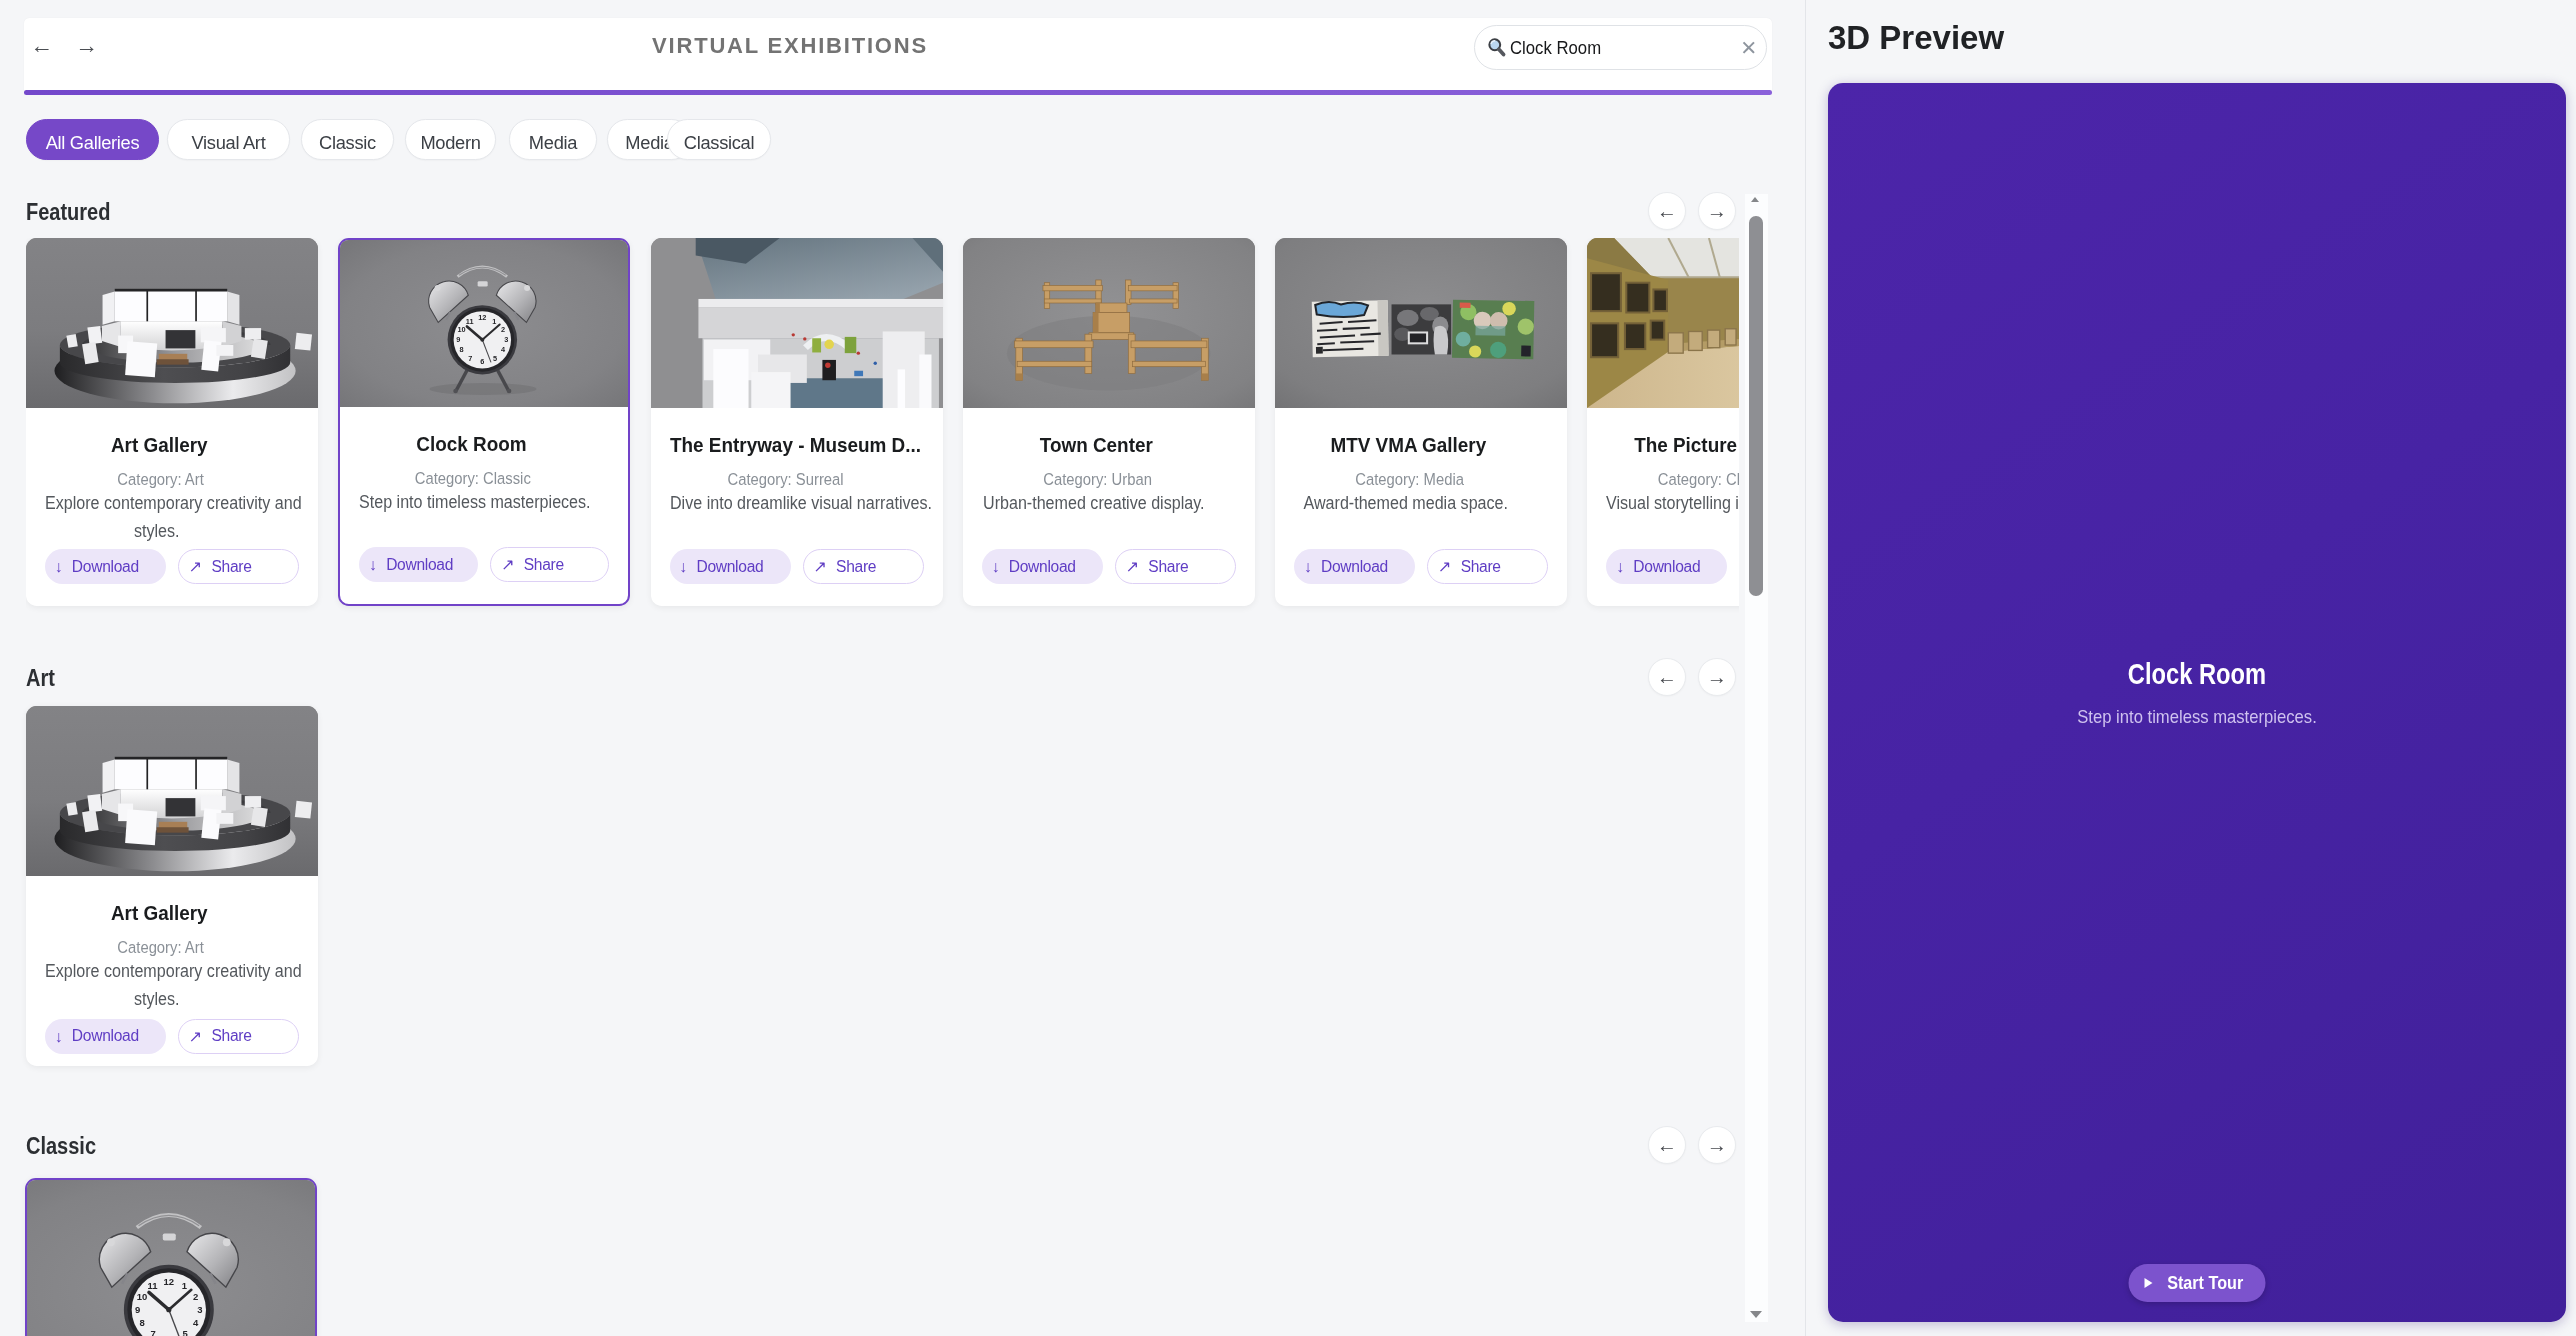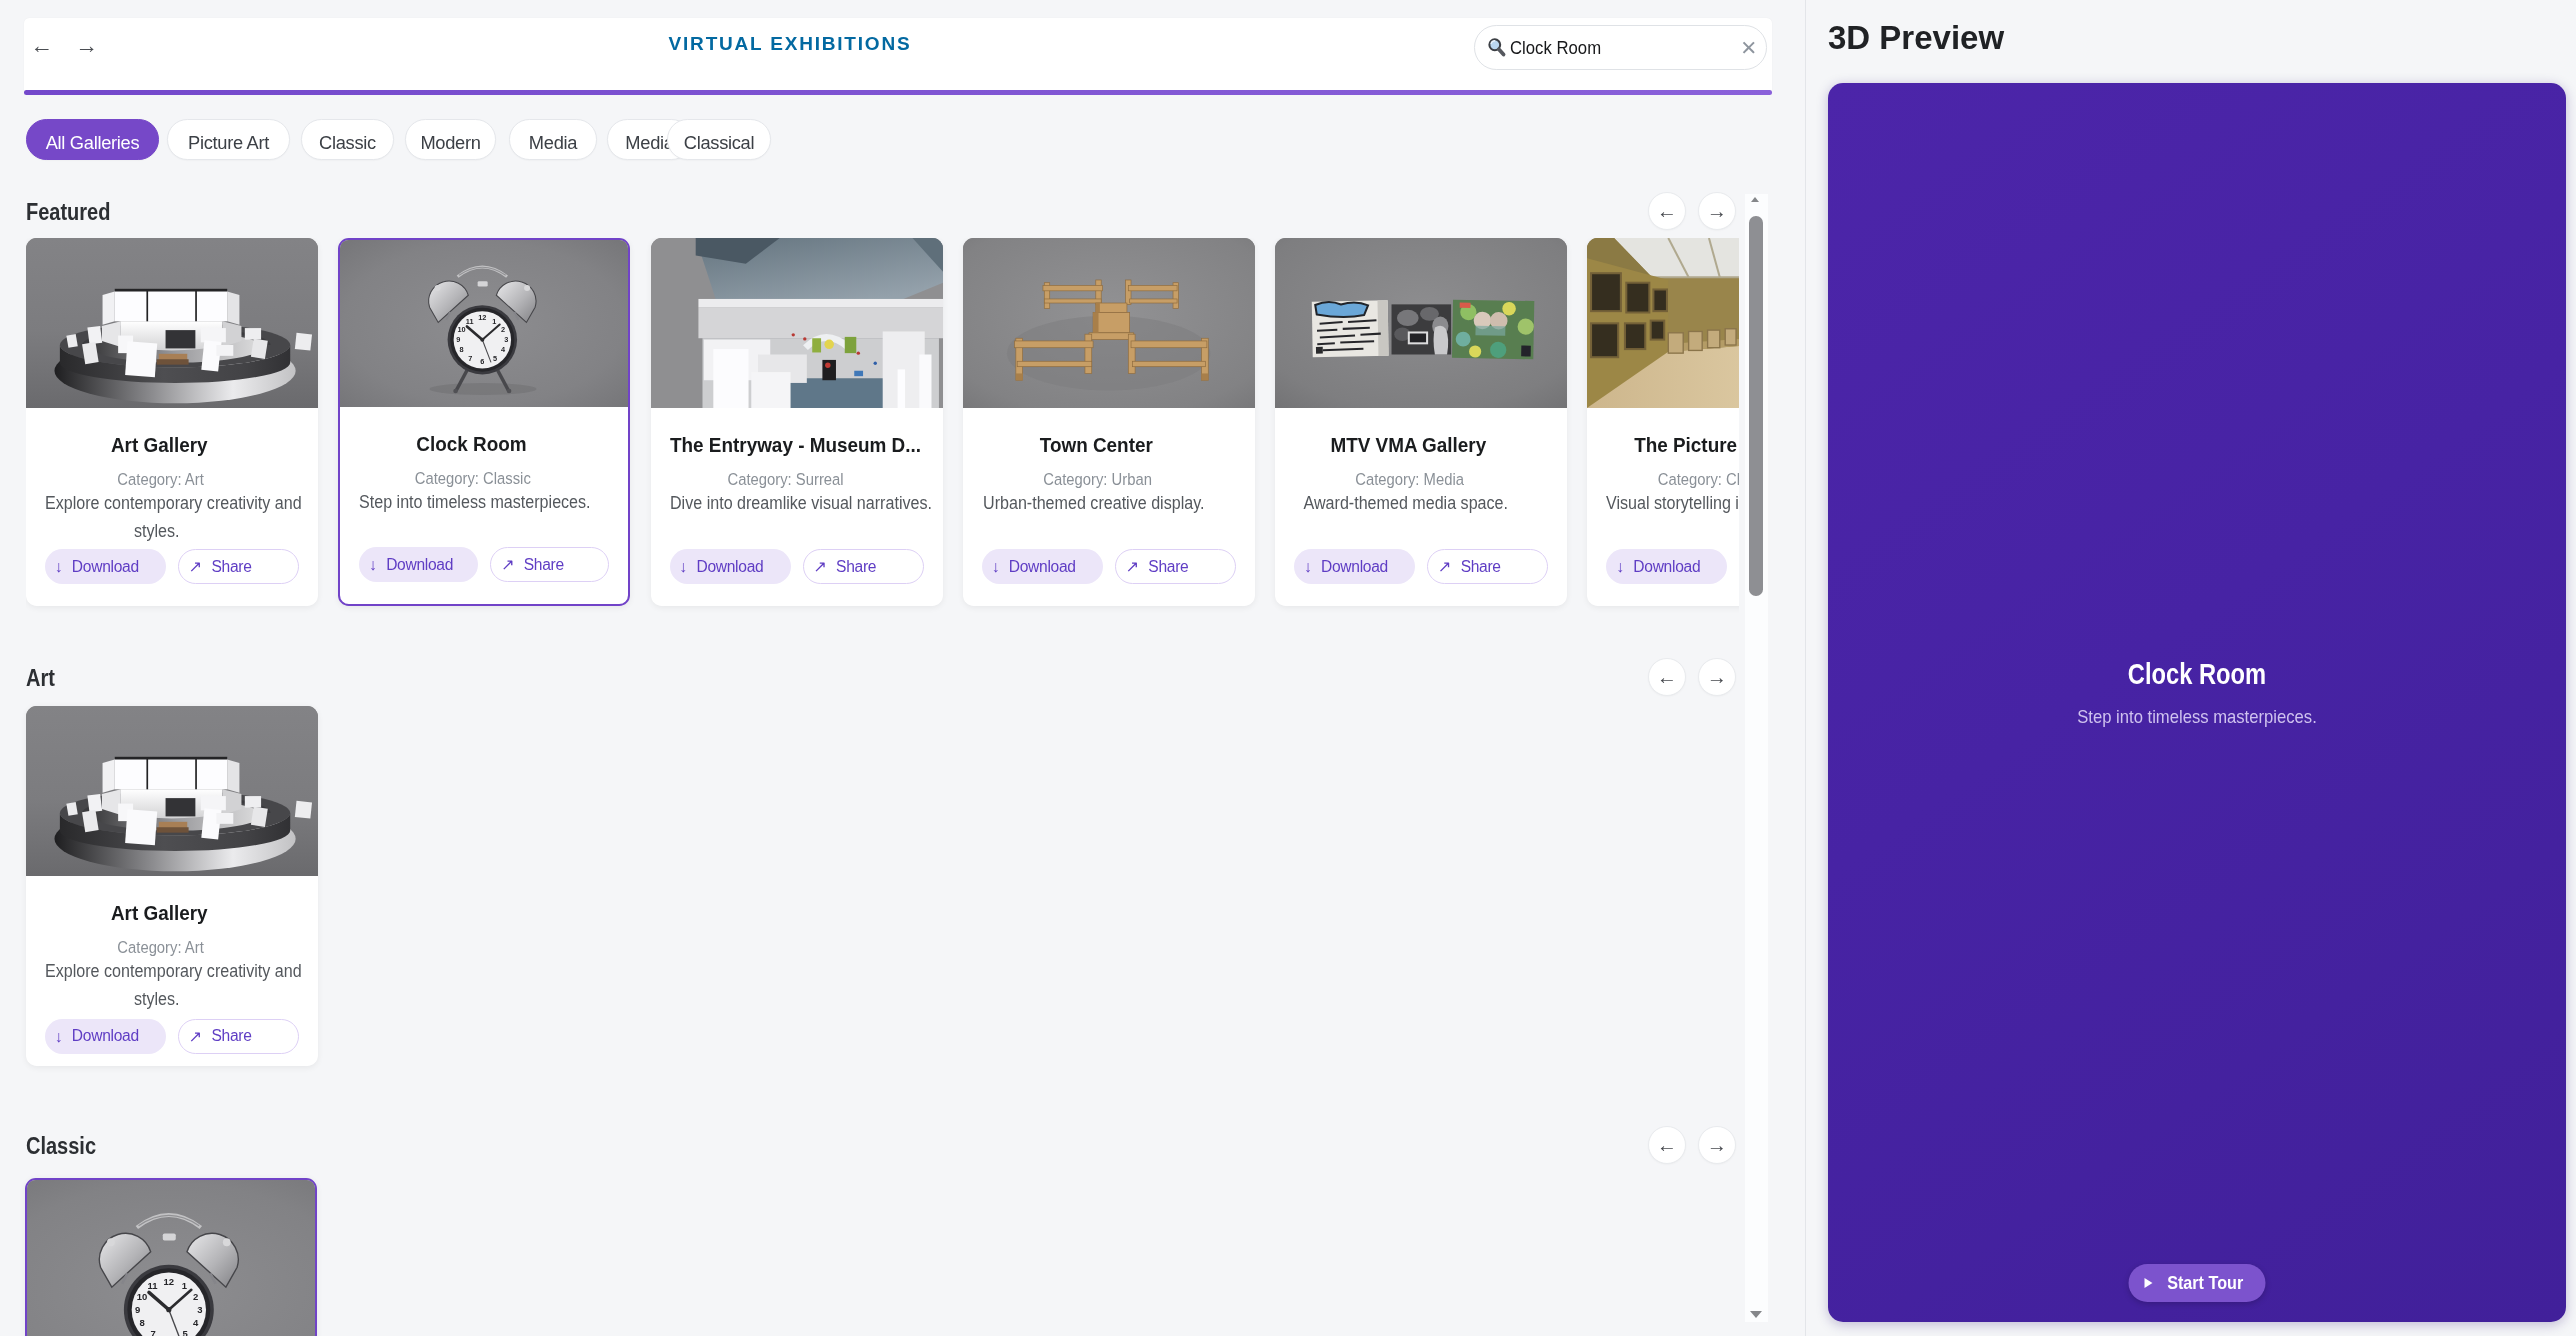--- a/index.html
+++ b/index.html
@@ -6,22 +6,22 @@
 html,body { width:2576px; height:1337px; overflow:hidden; background:#f5f6f8;
   font-family:"Liberation Sans", sans-serif; position:relative; }
 .abs { position:absolute; }
 
 
 #header { left:24.4px; top:17.6px; width:1748px; height:72px; background:#fff;
   border-radius:5.4px 5.4px 0 0; box-shadow:0 0.7px 2px rgba(0,0,0,.04); }
 #hline { left:24.4px; top:90px; width:1748px; height:5.4px; border-radius:2.7px;
   background:linear-gradient(90deg,#7348cb,#8a61da); }
 .navarr { top:32px; font-size:23px; color:#4a4d52; }
-#title { left:790px; top:32.5px; transform:translateX(-50%); font-size:19px;
-  font-weight:700; letter-spacing:1.8px; color:#0369a1; white-space:nowrap; }
+#title { left:790px; top:32.5px; transform:translateX(-50%); font-size:22px;
+  font-weight:700; letter-spacing:1.8px; color:#737373; white-space:nowrap; }
 #search { left:1474px; top:25px; width:293px; height:45px; border:1.4px solid #dfe2e6;
   border-radius:22.3px; background:#fff; display:flex; align-items:center; }
 #search .txt { font-size:19px; color:#17181a; margin-left:3.4px; white-space:nowrap;
   display:inline-block; transform:scaleX(0.88); transform-origin:left center; }
 #search .x { position:absolute; right:8.8px; top:50%; transform:translateY(-50%);
   font-size:20.3px; color:#8e959e; }
 
 
 .chip { top:119px; height:41px; padding-top:6px; border-radius:20.3px; background:#fff;
   border:1.4px solid #e5e7eb; color:#3c4046; font-size:18.3px; letter-spacing:-0.3px;
@@ -103,21 +103,21 @@
   <svg style="margin-left:11.5px;flex:0 0 20.3px;" width="20.3" height="20.3" viewBox="0 0 30 30">
     <circle cx="11.5" cy="11.5" r="8" fill="#bad6ef" stroke="#3c3f44" stroke-width="3"></circle>
     <path d="M11.5 5.5 a6 6 0 0 0 -5.5 4" fill="none" stroke="#eaf3fc" stroke-width="2" stroke-linecap="round"></path>
     <line x1="17.5" y1="18" x2="24.5" y2="26" stroke="#55585e" stroke-width="5.5" stroke-linecap="round"></line>
   </svg>
   <span class="txt">Clock Room</span>
   <span class="x">✕</span>
 </div>
 
 <div class="abs chip on" style="left:26px;width:133px;">All Galleries</div>
-<div class="abs chip" style="left:167px;width:123px;">Picture Art</div>
+<div class="abs chip" style="left:167px;width:123px;">Visual Art</div>
 <div class="abs chip" style="left:301px;width:93px;">Classic</div>
 <div class="abs chip" style="left:405px;width:91px;">Modern</div>
 <div class="abs chip" style="left:509px;width:88px;">Media</div>
 <div class="abs chip" style="left:607px;width:85px;">Media</div>
 <div class="abs chip" style="left:667px;width:104px;">Classical</div>
 
 <div class="abs shead" style="left:26px;top:198px;">Featured</div>
 <div class="abs circ" style="left:1648px;top:192px;">←</div>
 <div class="abs circ" style="left:1698px;top:192px;">→</div>
 <div class="abs rowclip" style="top:238px;">

